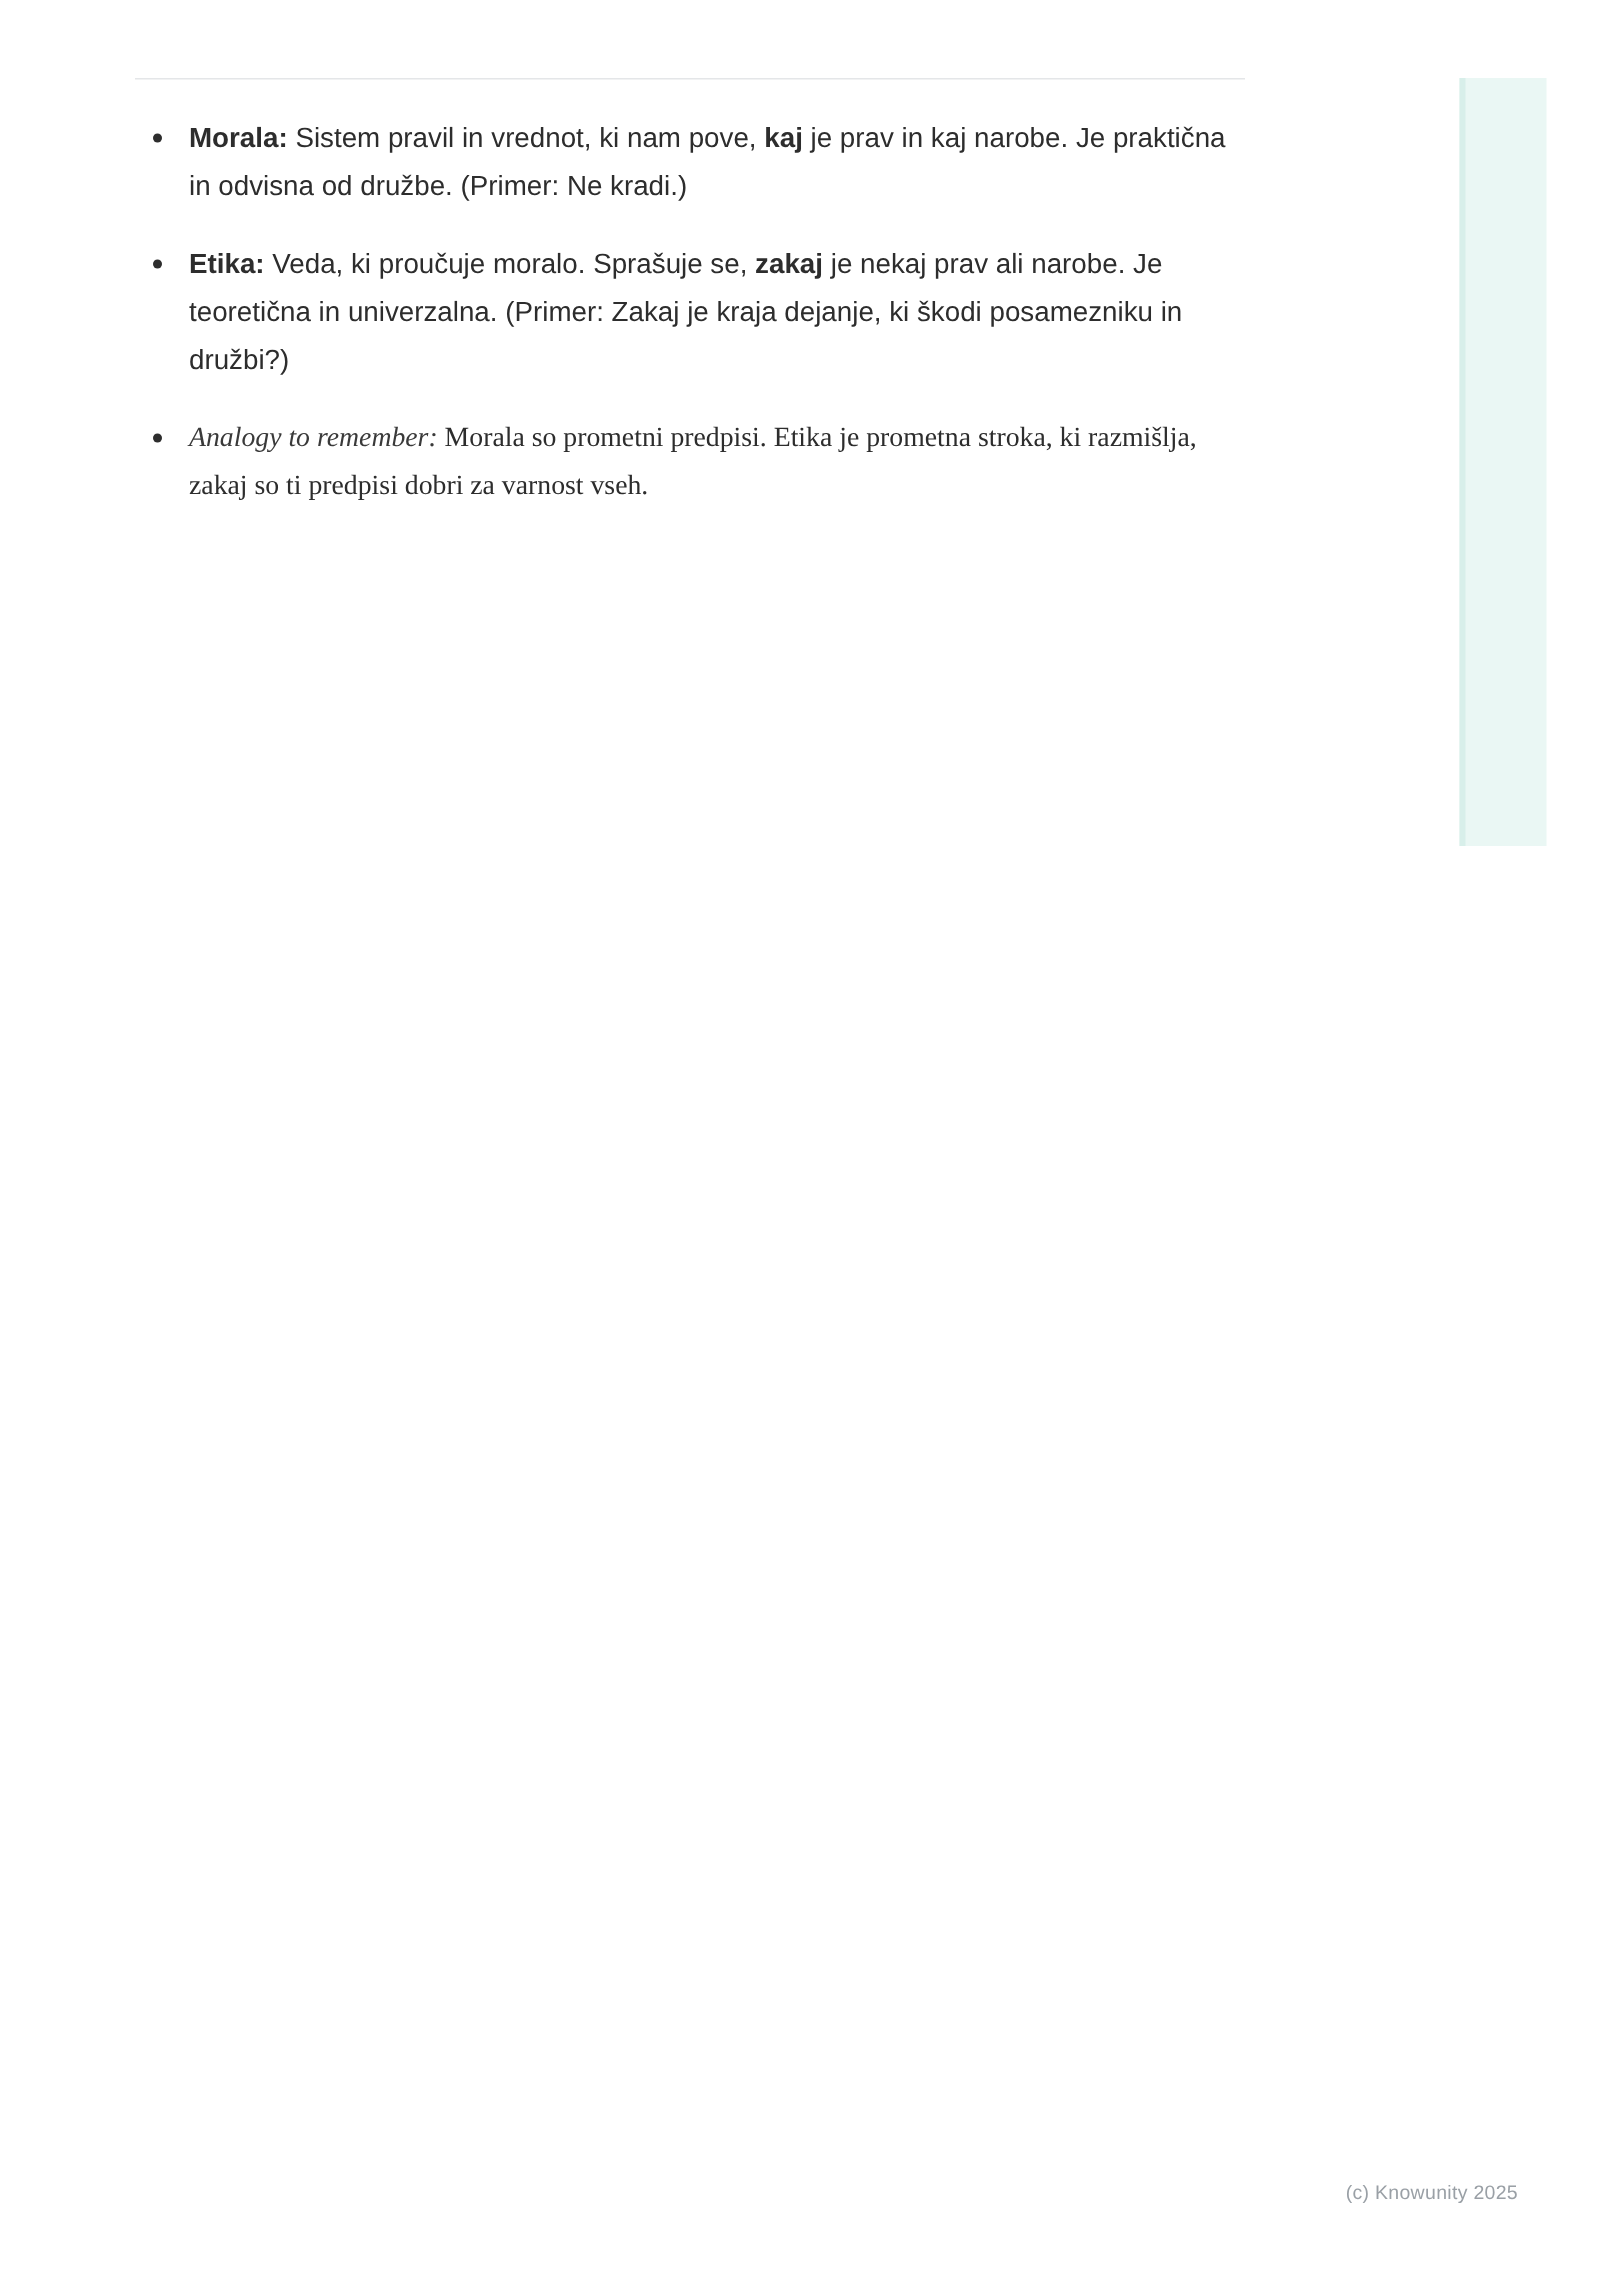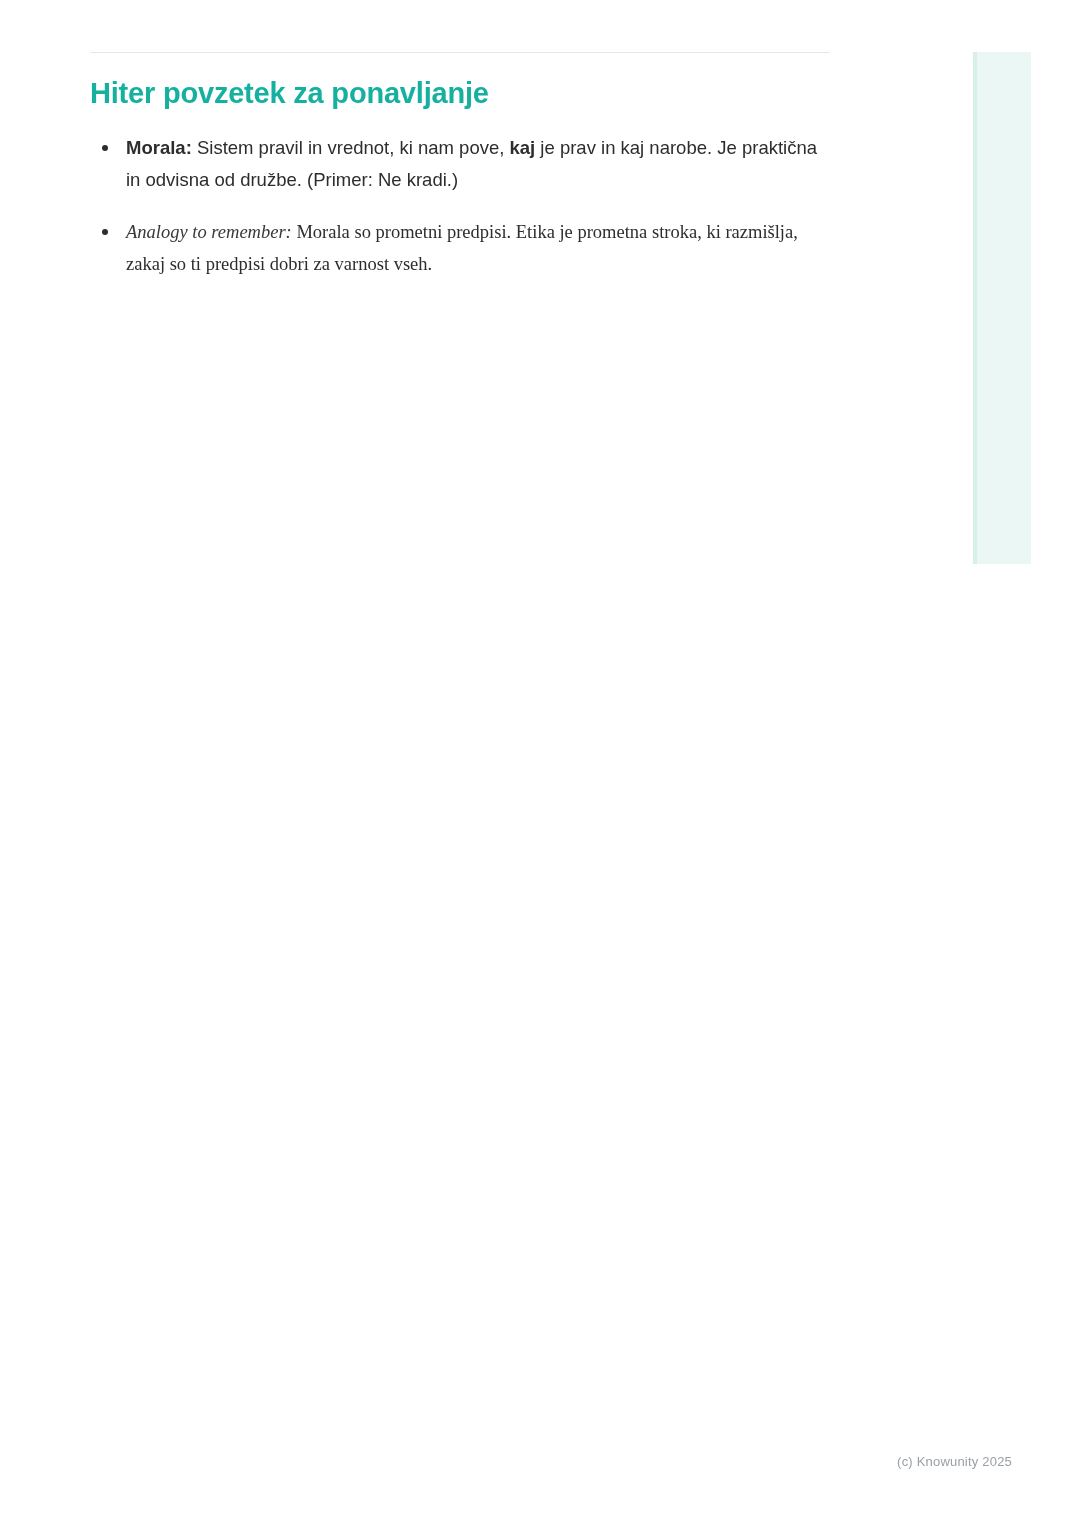--- a/index.html
+++ b/index.html
@@ -118,29 +118,32 @@
 <body>
 
 <div class="page">
 
   <div class="top-rule"></div>
   <div class="side-panel"></div>
   <div class="side-panel-edge"></div>
 
   <div class="content">
 
-    <h1 class="title">Hiter povzetek za ponavljanje</h1>
 
     <ul class="bullets">
 
       <li>
         <span class="dot"></span>
         <span class="lead">Morala:</span><span> Sistem pravil in vrednot, ki nam pove, </span><span class="em-bold">kaj</span><span> je prav in kaj narobe. Je praktična in odvisna od družbe. (Primer: Ne kradi.)</span>
       </li>
 
+      <li>
+        <span class="dot"></span>
+        <span class="lead">Etika:</span><span> Veda, ki proučuje moralo. Sprašuje se, </span><span class="em-bold">zakaj</span><span> je nekaj prav ali narobe. Je teoretična in univerzalna. (Primer: Zakaj je kraja dejanje, ki škodi posamezniku in družbi?)</span>
+      </li>
 
 
       <li>
         <span class="dot"></span>
         <span class="lead-italic">Analogy to remember:</span><span> Morala so prometni predpisi. Etika je prometna stroka, ki razmišlja, zakaj so ti predpisi dobri za varnost vseh.</span><span class="em-bold"></span><span></span>
       </li>
 
     </ul>
   </div>
 

